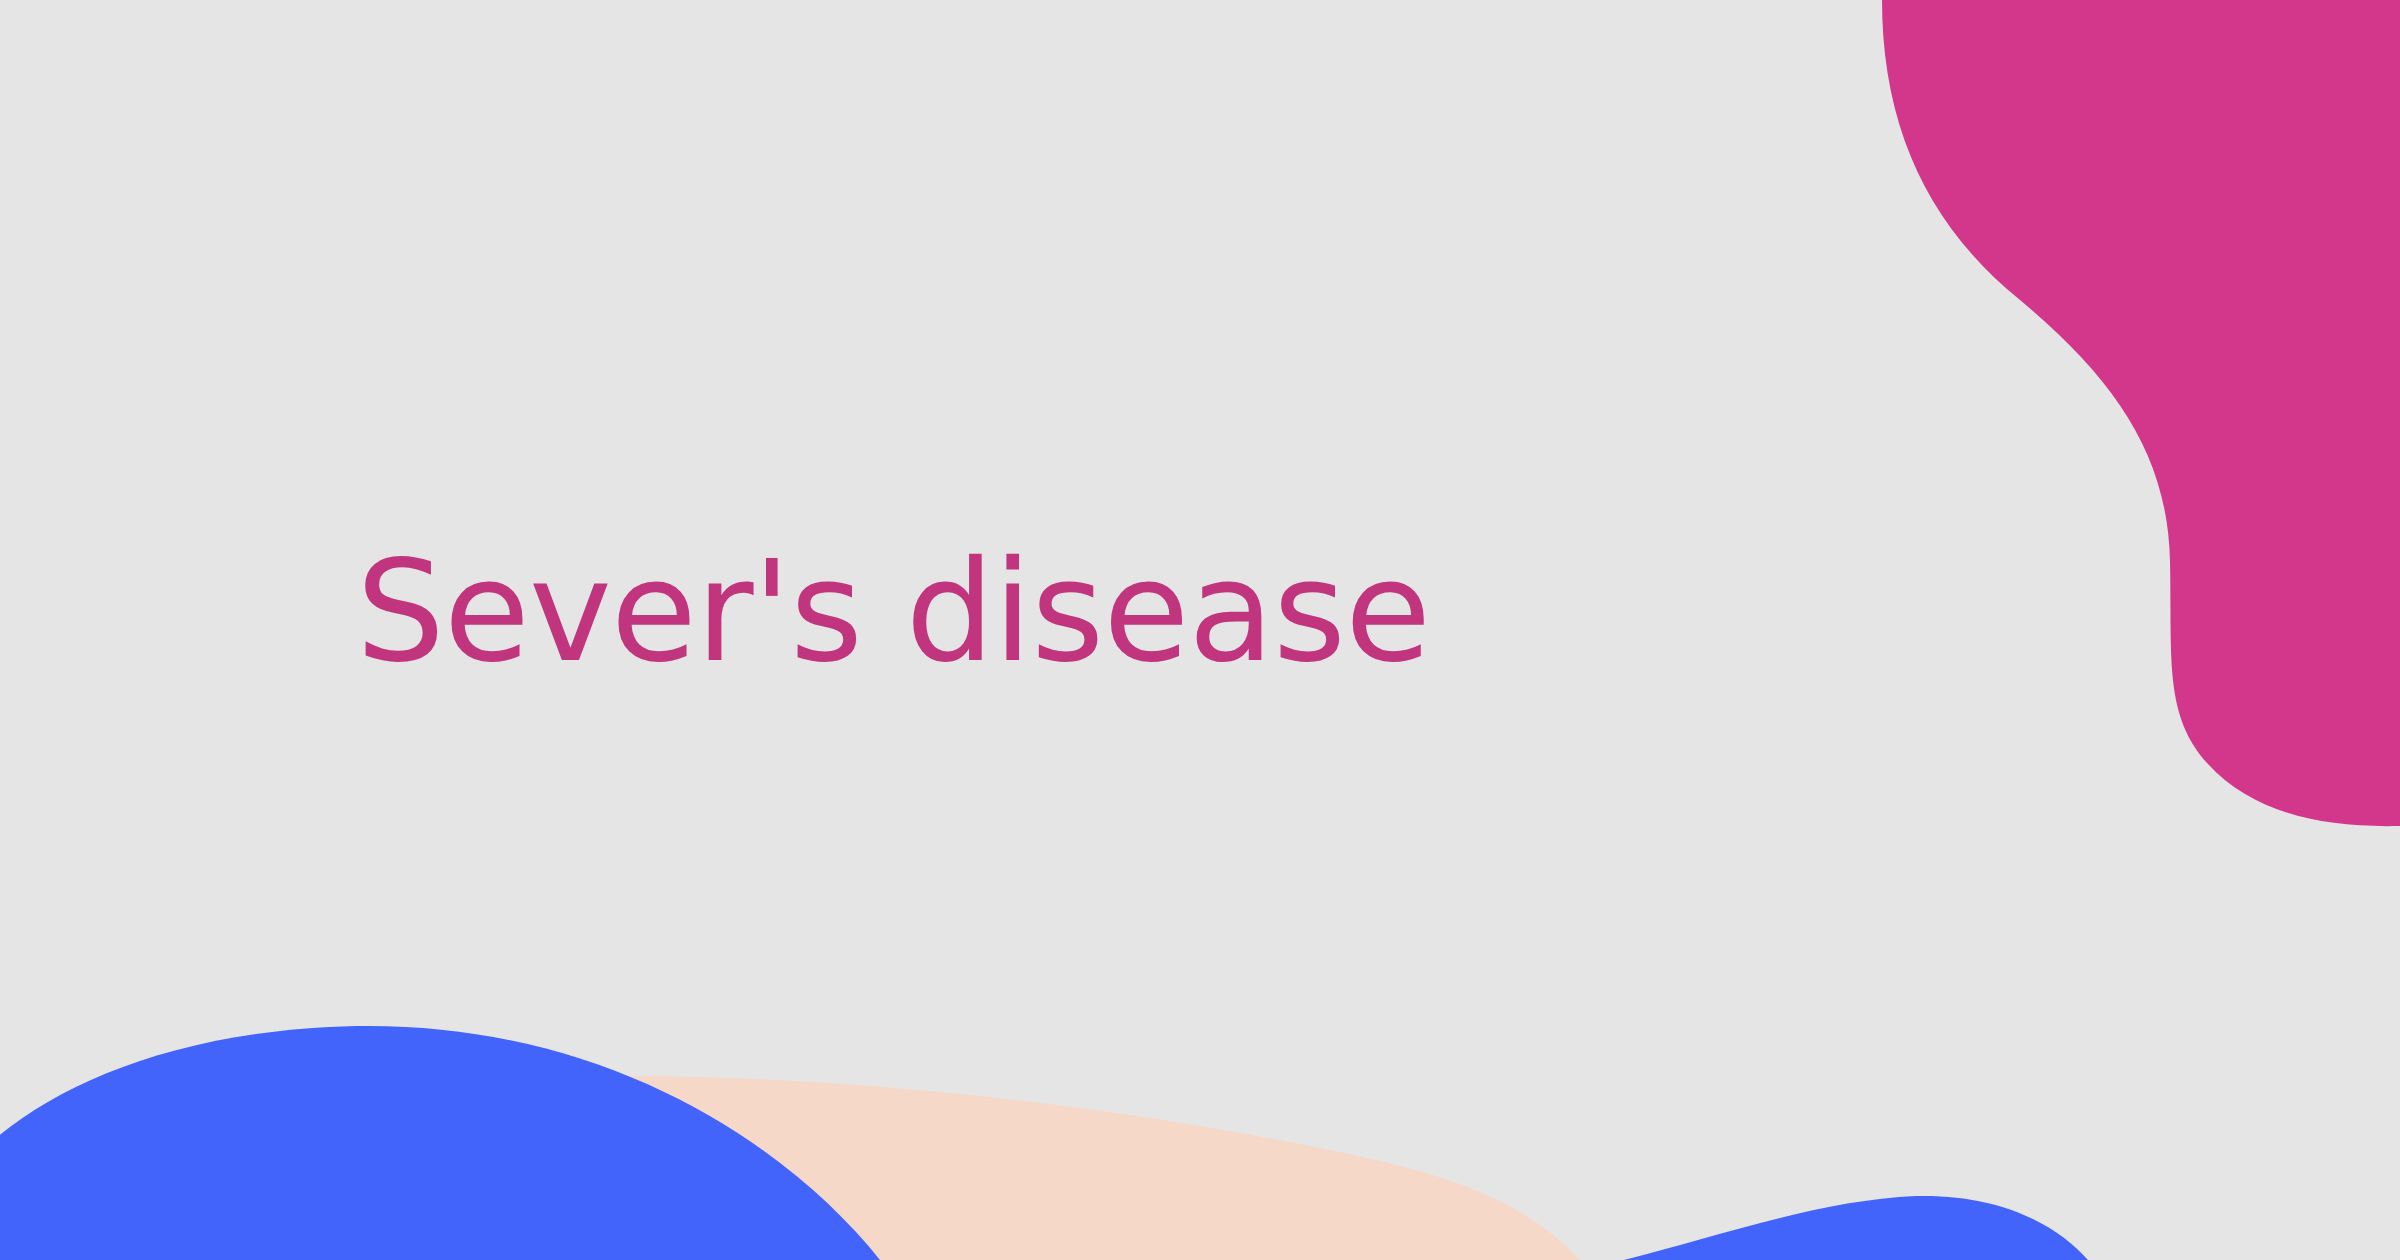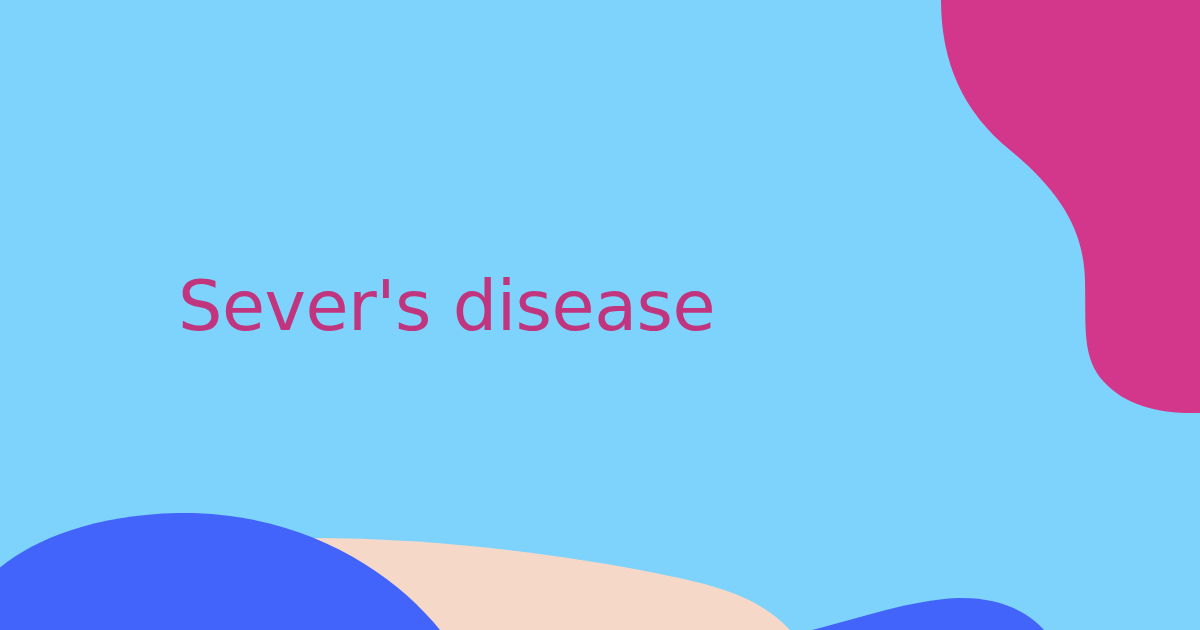--- a/index.html
+++ b/index.html
@@ -11,21 +11,21 @@
     width: 1200px;
     height: 630px;
     overflow: hidden;
     font-family: "Liberation Sans", sans-serif;
   }
 
   .card {
     position: relative;
     width: 1200px;
     height: 630px;
-    background: #7dd3fc;
+    background: #e5e5e5;
     overflow: hidden;
   }
 
   .decor-layer {
     position: absolute;
     inset: 0;
     width: 1200px;
     height: 630px;
     pointer-events: none;
   }

